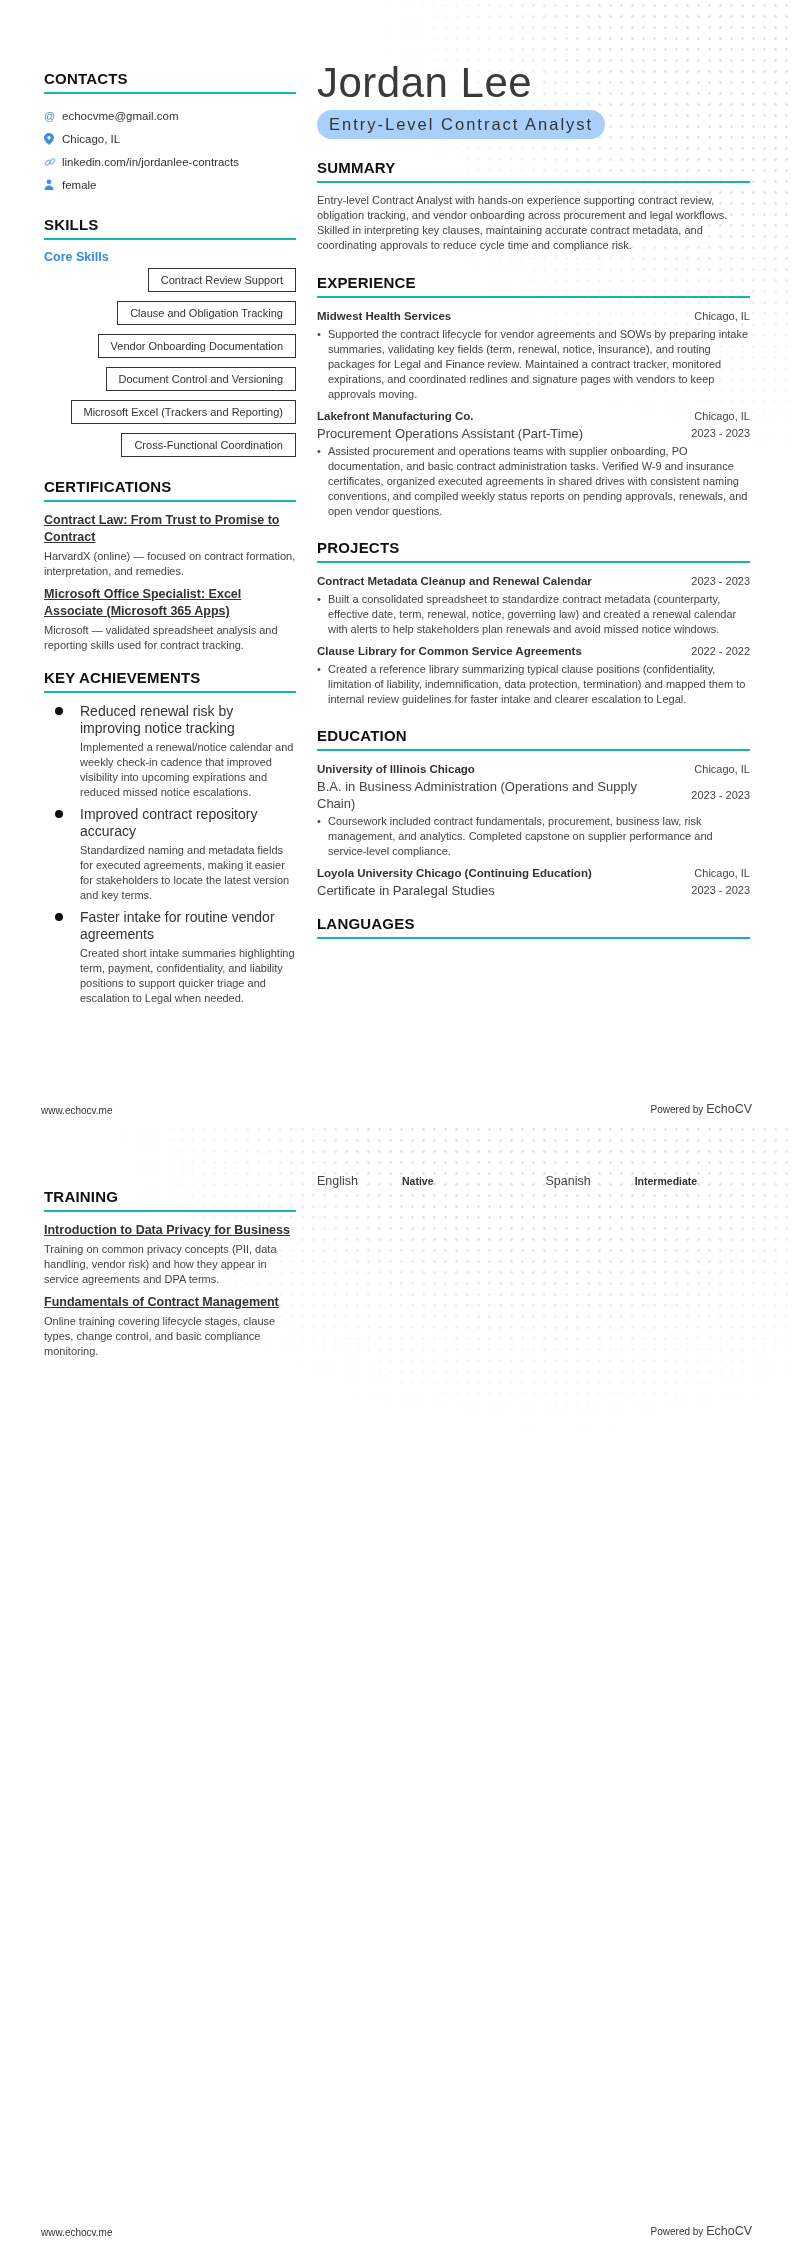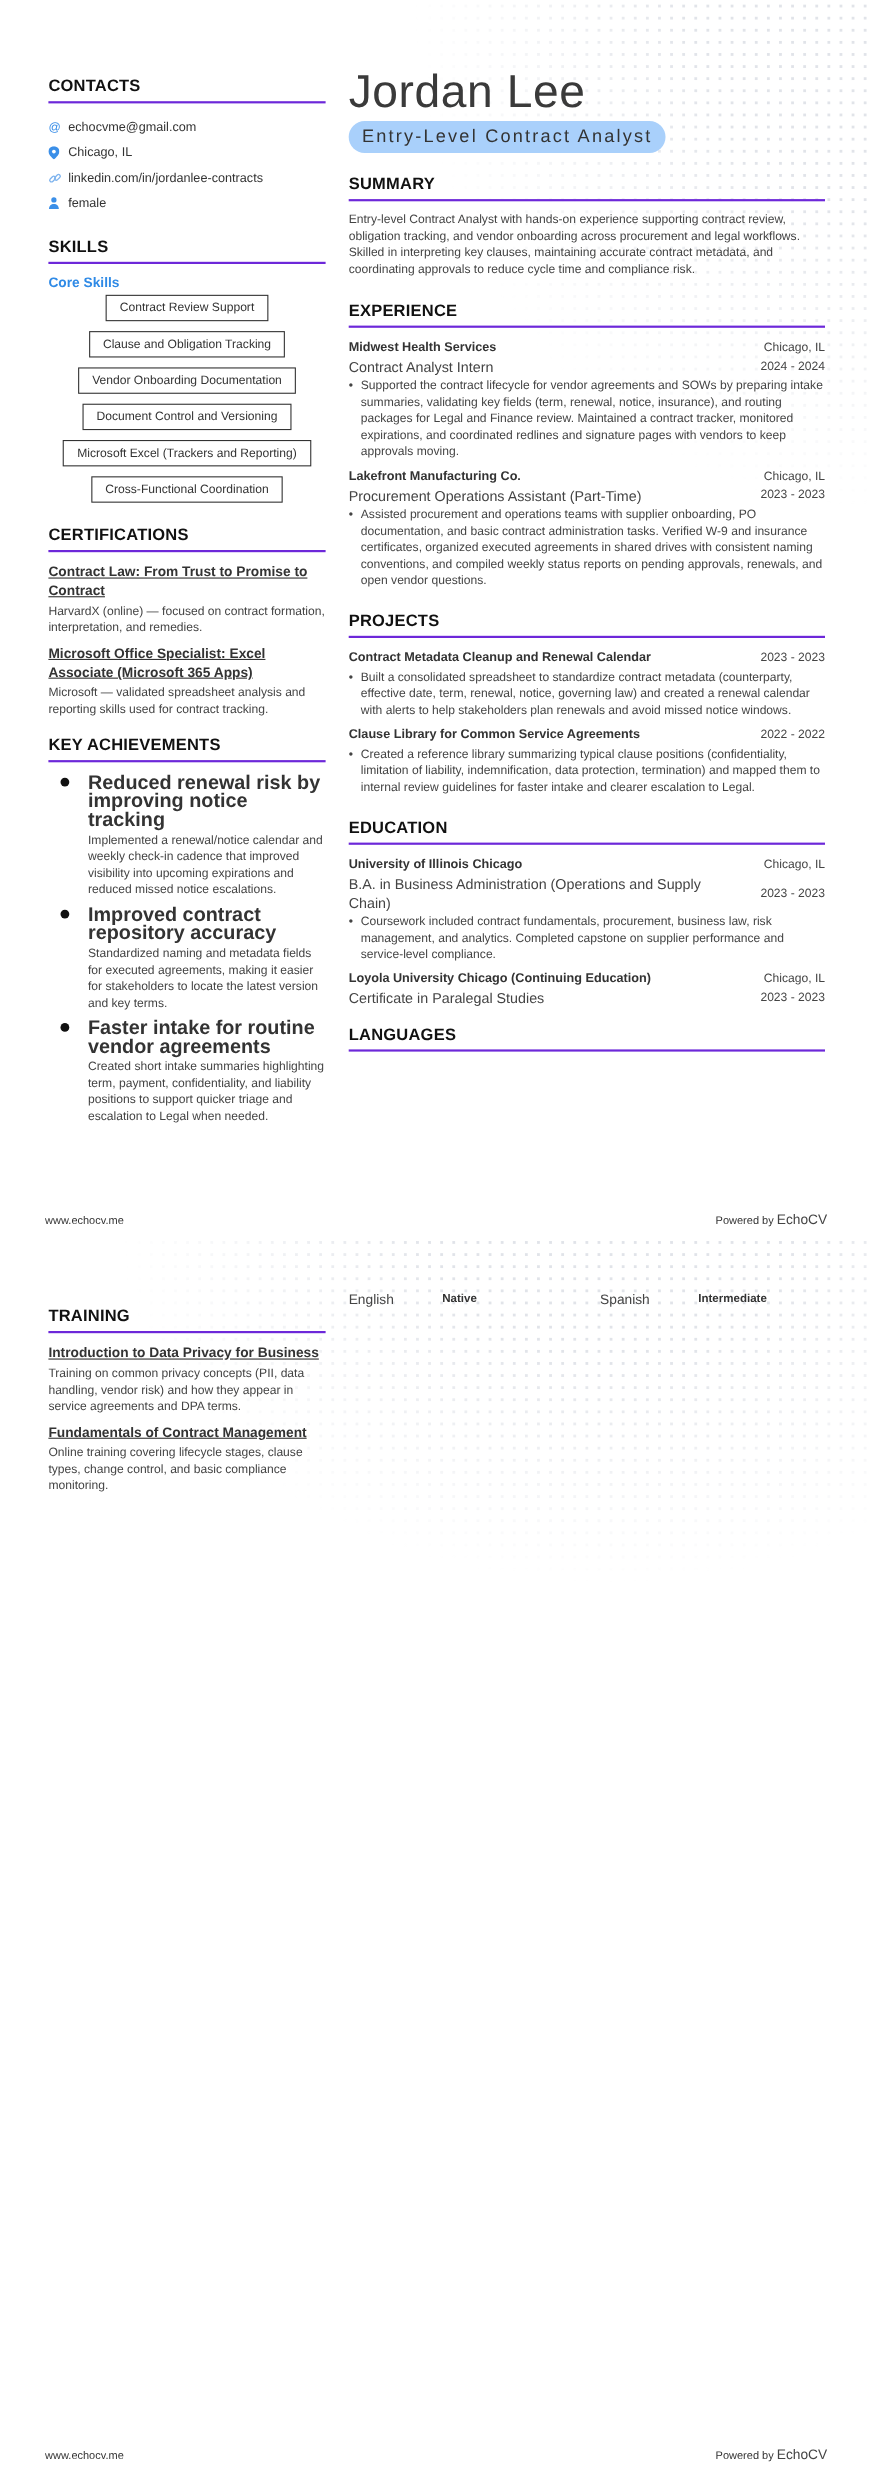--- a/index.html
+++ b/index.html
@@ -10,36 +10,36 @@
   .page2 { top: 1124px; height: 1122px; }
   .dots { position: absolute; inset: 0; pointer-events: none;
     background-image: radial-gradient(circle, rgba(200,205,215,0.55) 1.2px, transparent 1.6px);
     background-size: 11px 11px; }
   .dots.p1 { -webkit-mask-image: radial-gradient(ellipse 70% 55% at 100% 0%, #000 30%, transparent 75%); mask-image: radial-gradient(ellipse 70% 55% at 100% 0%, #000 30%, transparent 75%); }
   .dots.p2 { -webkit-mask-image: radial-gradient(ellipse 80% 40% at 70% 0%, #000 25%, transparent 70%); mask-image: radial-gradient(ellipse 80% 40% at 70% 0%, #000 25%, transparent 70%); }
 
   .left { position: absolute; left: 44px; width: 252px; }
   .right { position: absolute; left: 317px; width: 433px; }
 
-  .sec-title { font-size: 15px; font-weight: bold; color: #111; letter-spacing: 0.2px; padding-bottom: 5px; border-bottom: 2px solid #6d28d9; margin-bottom: 10px; }
+  .sec-title { font-size: 15px; font-weight: bold; color: #111; letter-spacing: 0.2px; padding-bottom: 5px; border-bottom: 2px solid #14b8a6; margin-bottom: 10px; }
 
   .contact { display: flex; align-items: center; font-size: 11.5px; color: #333; height: 23px; }
   .contact .ic { width: 18px; display: inline-flex; align-items: center; justify-content: flex-start; color: #3b8fe8; font-size: 11px; }
 
   .sub-title { color: #2f8ae6; font-weight: bold; font-size: 12.5px; margin: 4px 0 4px 0; }
   .skill { display: inline-block; border: 1px solid #333; font-size: 11px; padding: 5px 12px; margin-bottom: 9px; color: #333; }
-  .skills-list { display: flex; flex-direction: column; align-items: center; }
+  .skills-list { display: flex; flex-direction: column; align-items: flex-end; }
 
   .cert-title { font-weight: bold; font-size: 12.5px; color: #333; line-height: 17px; text-decoration: underline; }
   .cert-desc { font-size: 11px; color: #444; line-height: 15px; margin: 3px 0 7px 0; }
 
   .ach { display: flex; margin-bottom: 6px; }
   .ach .bullet { width: 36px; flex: none; padding-left: 11px; padding-top: 4px; }
   .ach .bullet span { display: block; width: 8px; height: 8px; border-radius: 50%; background: #111; }
-  .ach-title { font-weight: bold; font-size: 18px; color: #333; line-height: 17px; }
+  .ach-title { font-weight: normal; font-size: 14px; color: #333; line-height: 17px; }
   .ach-desc { font-size: 11px; color: #444; line-height: 15px; margin-top: 3px; }
 
   .name { font-size: 42px; color: #3a3a3a; font-weight: normal; line-height: 46px; letter-spacing: 0.5px; }
   .role-pill { display: inline-block; background: #a9d0fb; border-radius: 16px; padding: 5px 12px; font-size: 16.5px; letter-spacing: 2px; color: #333; margin-top: 4px; }
 
   .summary { font-size: 11px; line-height: 15px; color: #444; }
 
   .entry-head { display: flex; justify-content: space-between; align-items: flex-start; }
   .org { font-weight: bold; font-size: 11.5px; color: #333; line-height: 17px; }
   .loc { font-size: 11px; color: #444; line-height: 17px; text-align: right; white-space: nowrap; }
@@ -170,24 +170,20 @@
       <p class="summary">Entry-level Contract Analyst with hands-on experience supporting contract review, obligation tracking, and vendor onboarding across procurement and legal workflows. Skilled in interpreting key clauses, maintaining accurate contract metadata, and coordinating approvals to reduce cycle time and compliance risk.</p>
     </section>
 
     <section style="margin-top:21px;">
       <div class="sec-title">EXPERIENCE</div>
       <div>
         <div class="entry-head">
           <span class="org">Midwest Health Services</span>
           <span class="loc">Chicago, IL</span>
         </div>
-        <div class="entry-head">
-          <span class="pos">Contract Analyst Intern</span>
-          <span class="dates">2024 - 2024</span>
-        </div>
         <ul class="bullets">
             <li>Supported the contract lifecycle for vendor agreements and SOWs by preparing intake summaries, validating key fields (term, renewal, notice, insurance), and routing packages for Legal and Finance review. Maintained a contract tracker, monitored expirations, and coordinated redlines and signature pages with vendors to keep approvals moving.</li>
           </ul>
       </div>
       <div>
         <div class="entry-head">
           <span class="org">Lakefront Manufacturing Co.</span>
           <span class="loc">Chicago, IL</span>
         </div>
         <div class="entry-head">

